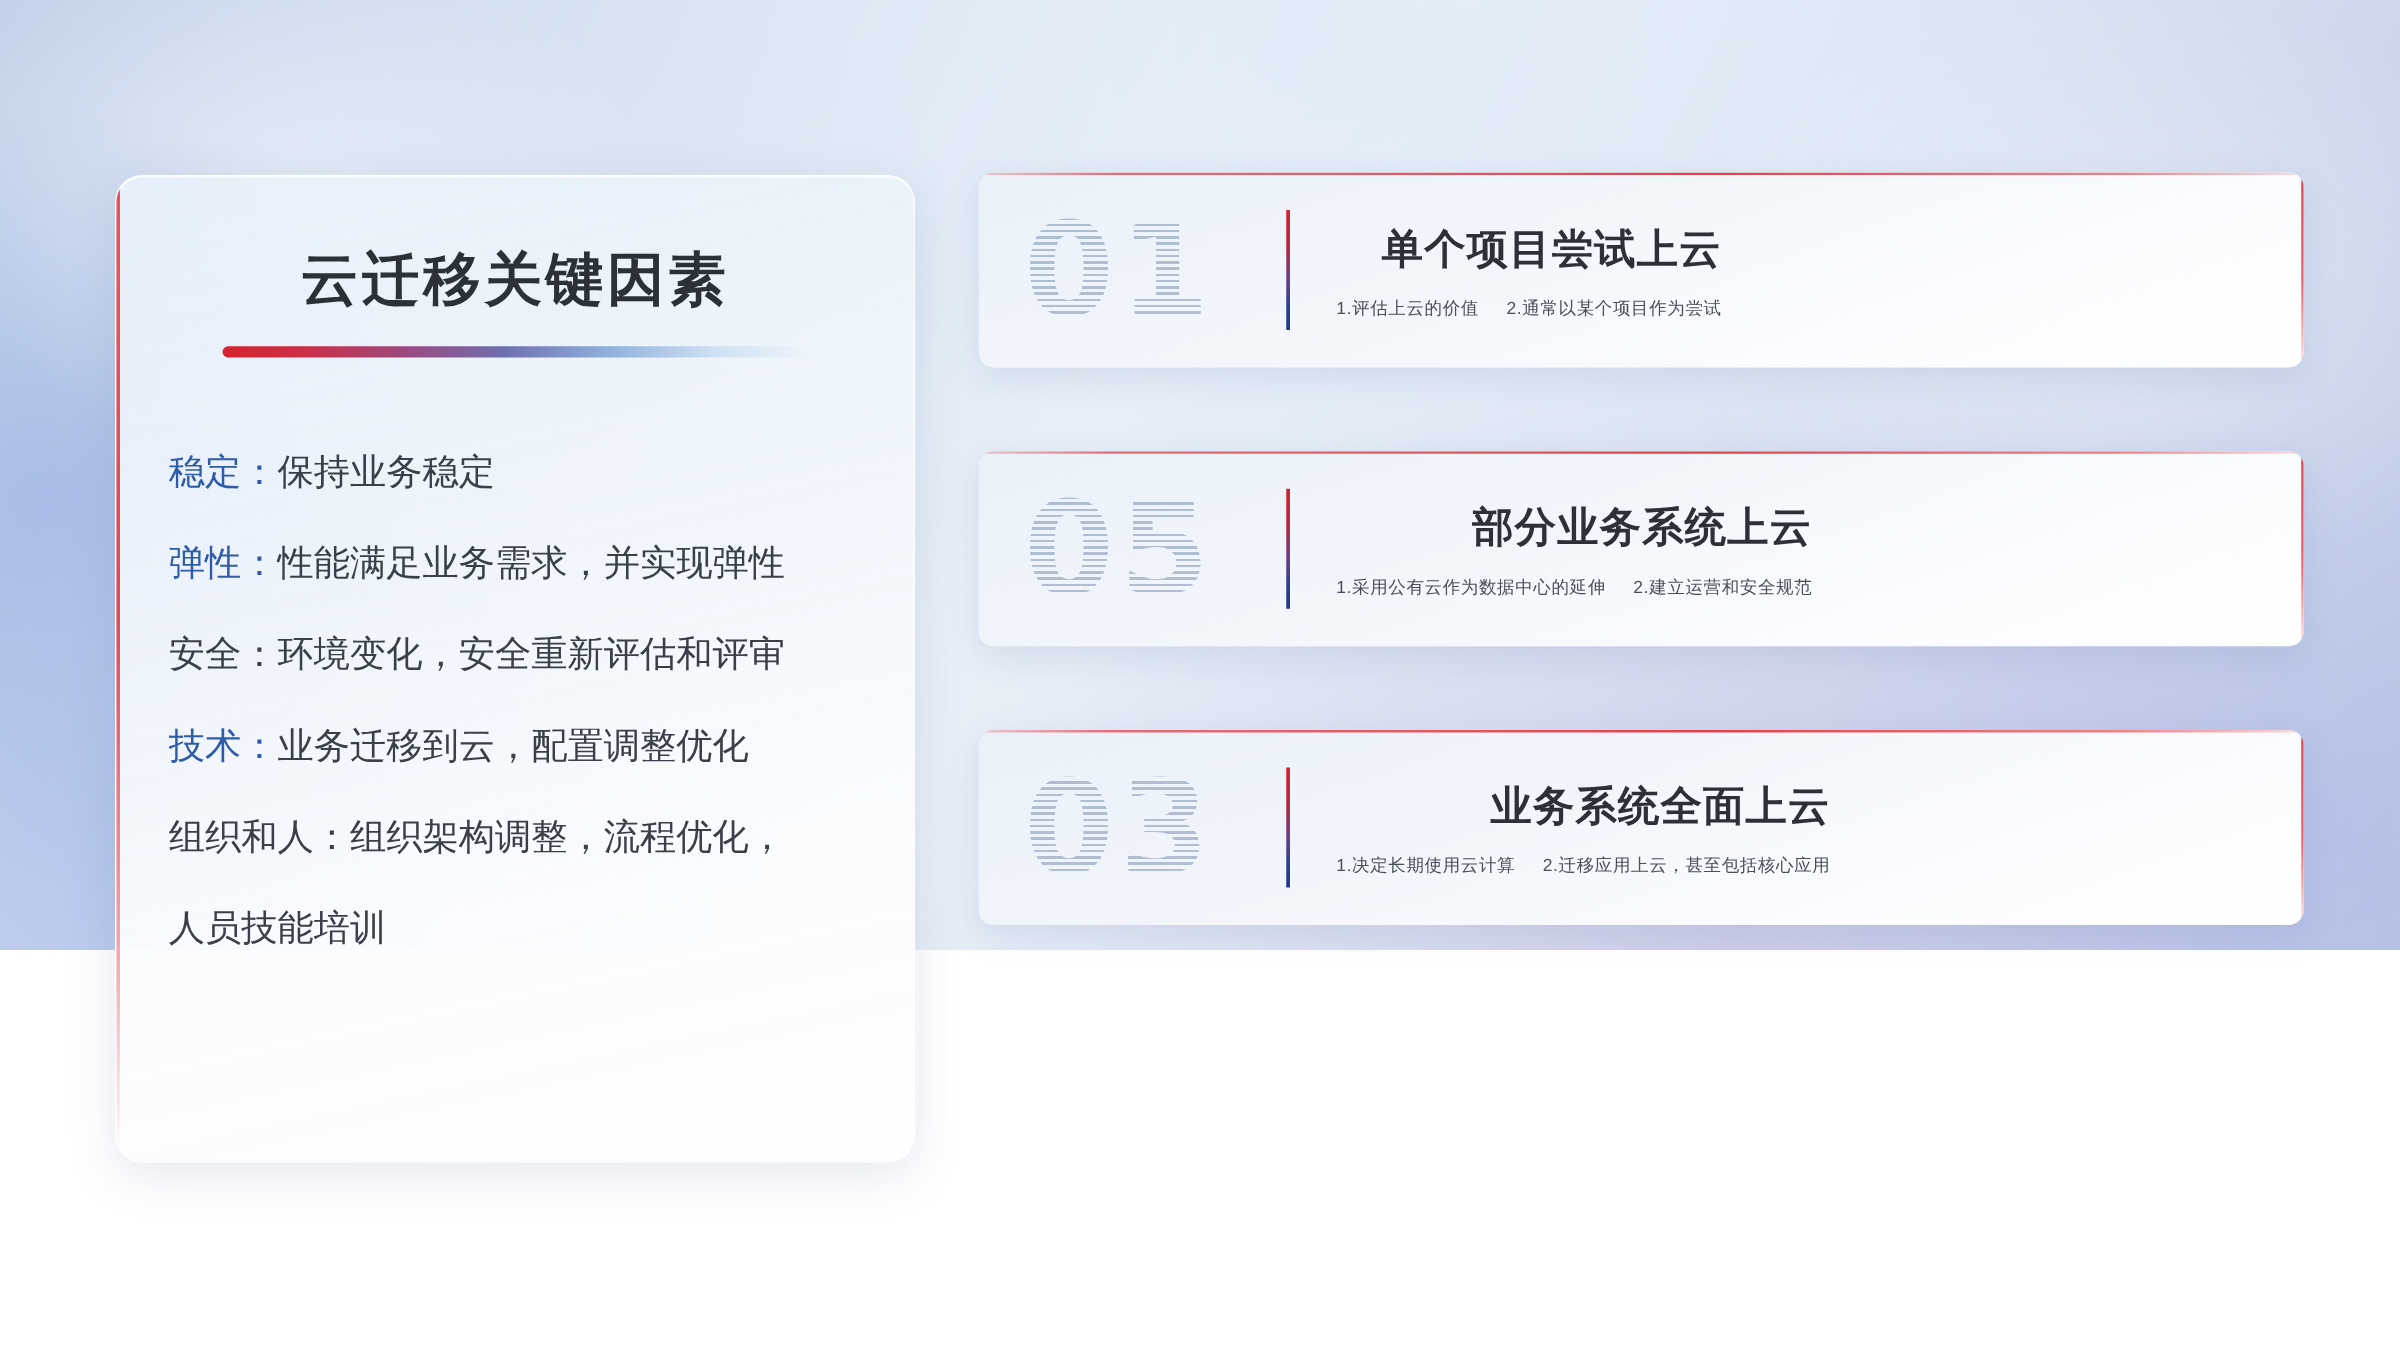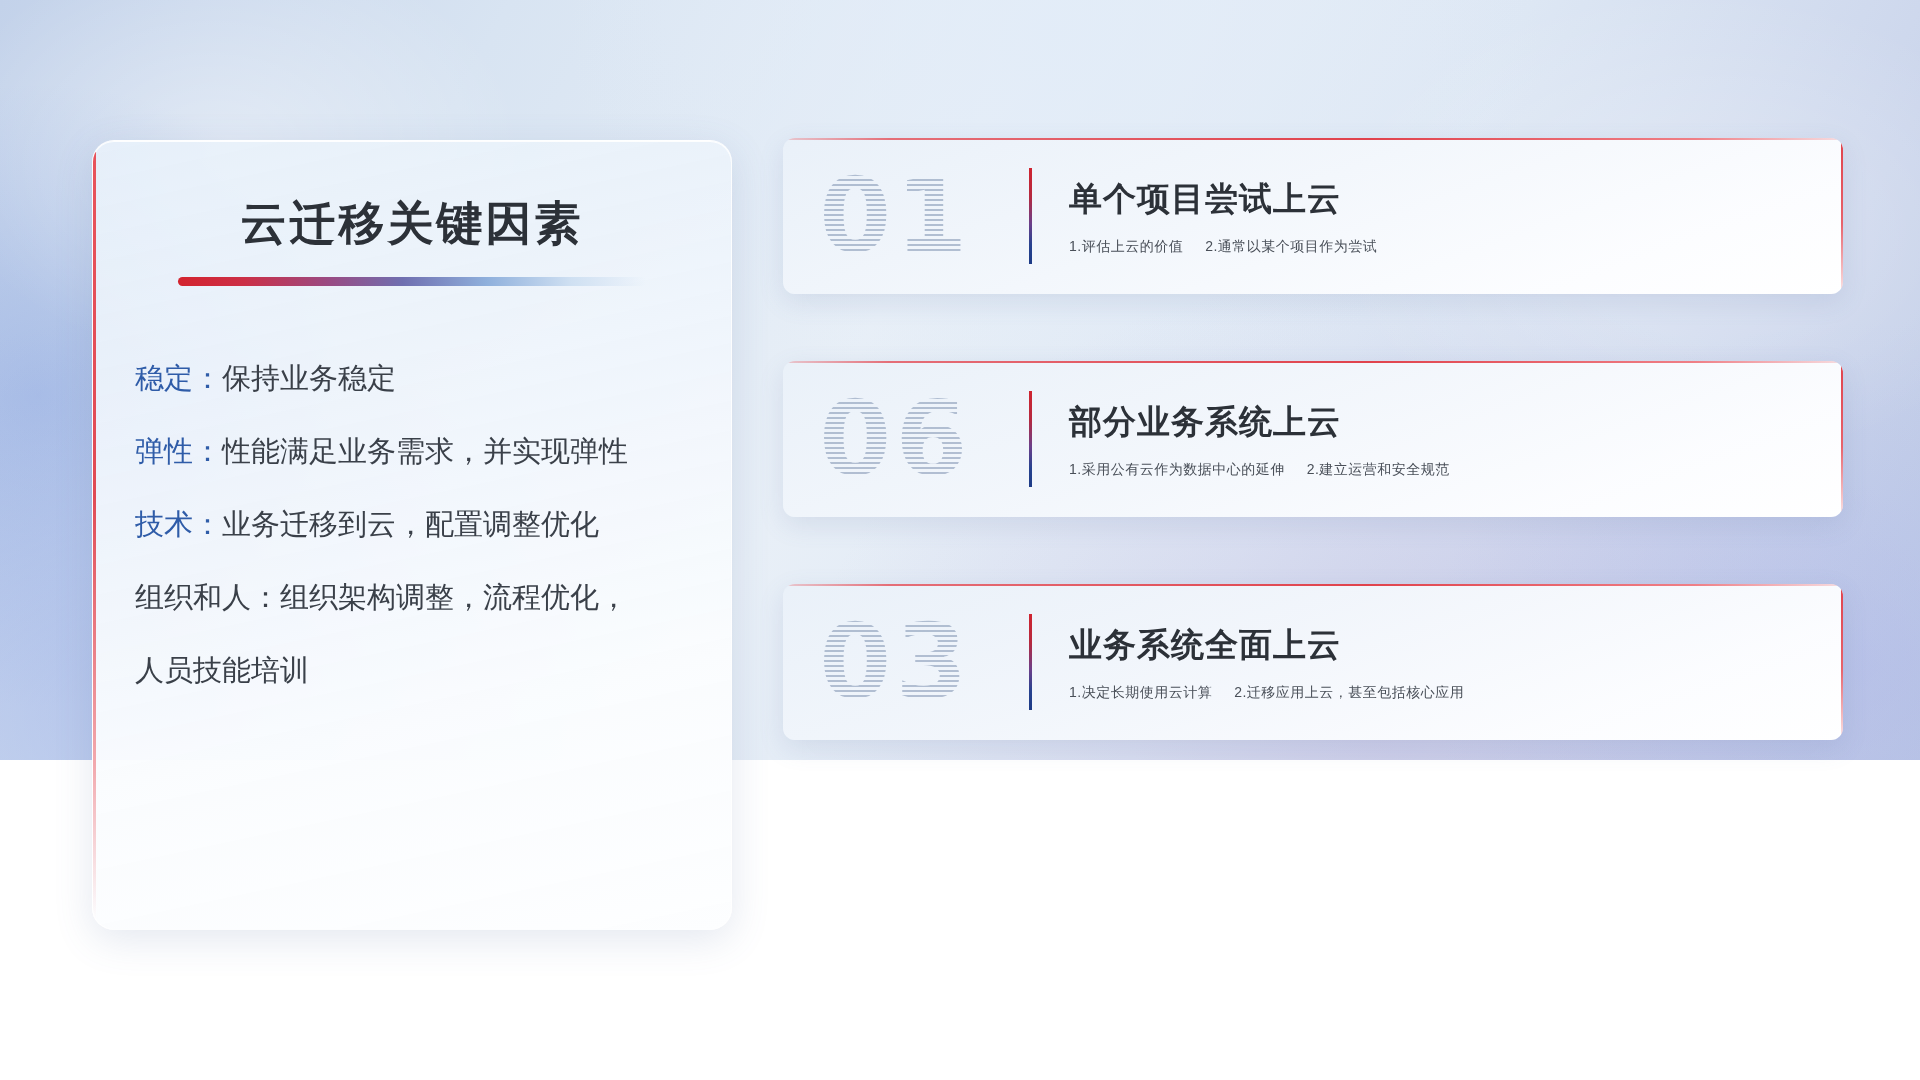--- a/index.html
+++ b/index.html
@@ -98,21 +98,21 @@
         rgba(255,255,255,0) 2px, rgba(255,255,255,0) 5px);
     user-select:none;
     font-family:"DejaVu Sans",sans-serif;
   }
 
   .divider{
     position:absolute; left:246px; top:30px; bottom:30px; width:3px;
     background:linear-gradient(180deg,#cf2430 0%,#b5293f 30%,#6b3f8a 58%,#27428f 80%,#1d3b86 100%);
   }
 
-  .card-body{ margin-left:286px; }
+  .card-body{ margin-left:286px;text-align:right; }
   .card-title{
     font-size:33px; font-weight:bold; color:#2c3138; letter-spacing:1px;
     margin-bottom:16px;
   }
   .card-desc{
     font-size:14px; color:#494f58; letter-spacing:0.5px; white-space:nowrap;
   }
   .card-desc .gap{ display:inline-block; width:22px; }
 </style>
 </head>
@@ -123,20 +123,23 @@
   <section class="left-panel">
     <h1 class="panel-title">云迁移关键因素</h1>
     <div class="title-rule"></div>
 
     <ul class="factor-list">
       <li class="factor-row">
         <span class="factor-label">稳定：</span><span class="factor-text">保持业务稳定</span>
       </li>
       <li class="factor-row">
         <span class="factor-label">弹性：</span><span class="factor-text">性能满足业务需求，并实现弹性</span>
+      </li>
+      <li class="factor-row">
+        <span class="factor-label plain">安全：</span><span class="factor-text">环境变化，安全重新评估和评审</span>
       </li>
       <li class="factor-row">
         <span class="factor-label">技术：</span><span class="factor-text">业务迁移到云，配置调整优化</span>
       </li>
       <li class="factor-row">
         <span class="factor-label plain">组织和人：</span><span class="factor-text">组织架构调整，流程优化，</span>
       </li>
       <li class="factor-row">
         <span class="factor-text">人员技能培训</span>
       </li>
@@ -150,21 +153,21 @@
       <div class="divider"></div>
       <div class="card-body">
         <div class="card-title">单个项目尝试上云</div>
         <div class="card-desc">
           <span>1.评估上云的价值</span><span class="gap"></span><span>2.通常以某个项目作为尝试</span>
         </div>
       </div>
     </article>
 
     <article class="card">
-      <div class="ghost-num">06</div>
+      <div class="ghost-num">05</div>
       <div class="divider"></div>
       <div class="card-body">
         <div class="card-title">部分业务系统上云</div>
         <div class="card-desc">
           <span>1.采用公有云作为数据中心的延伸</span><span class="gap"></span><span>2.建立运营和安全规范</span>
         </div>
       </div>
     </article>
 
     <article class="card">

